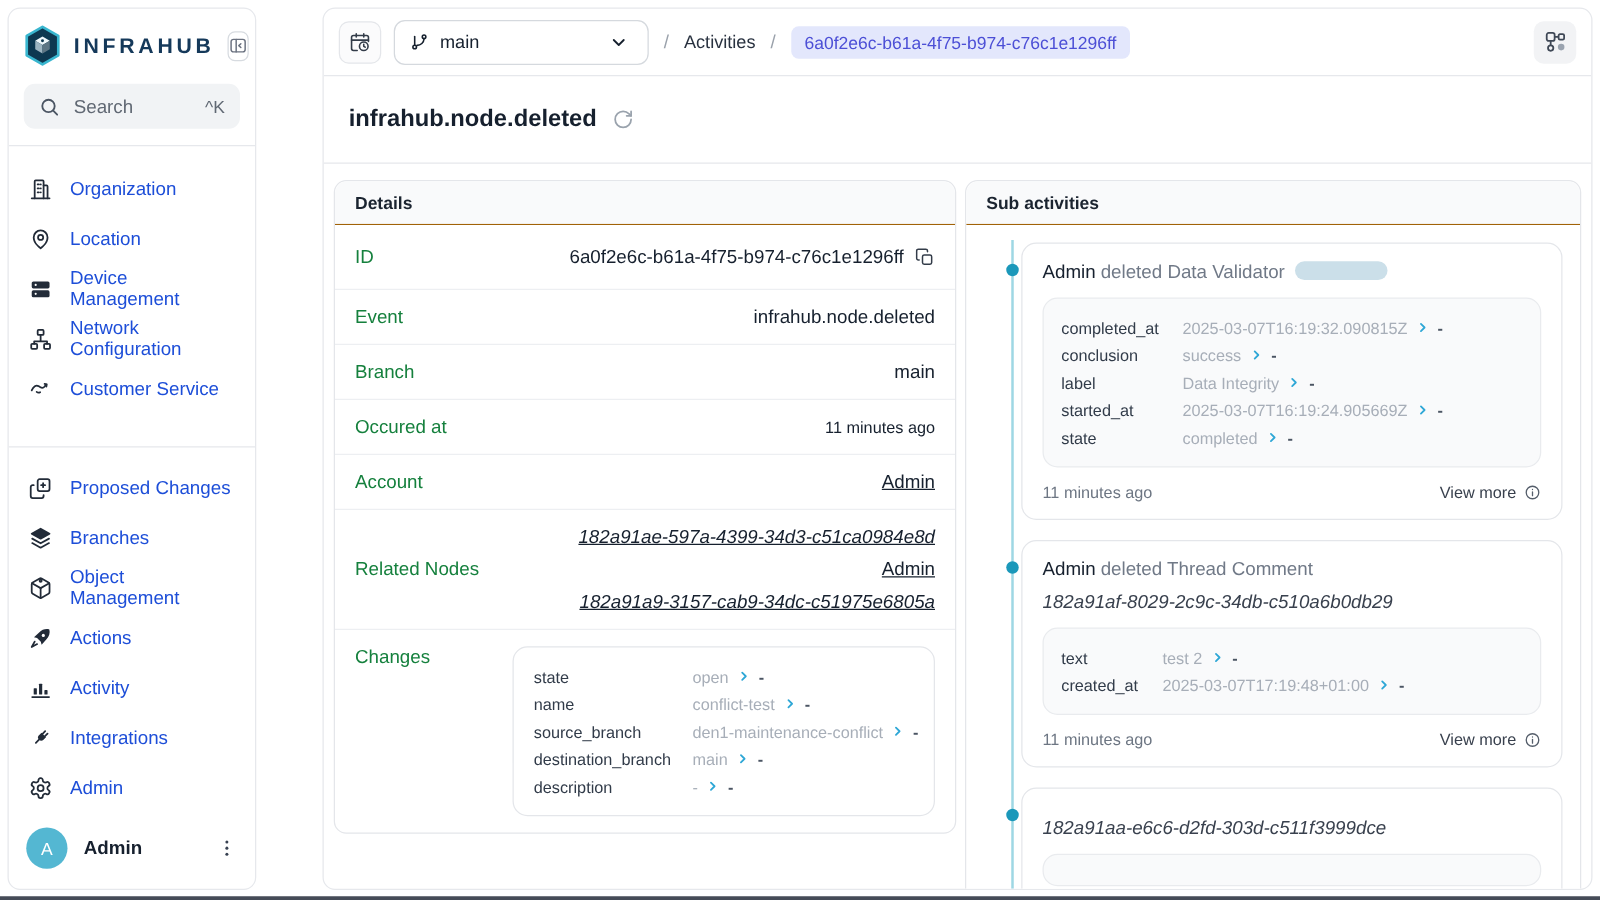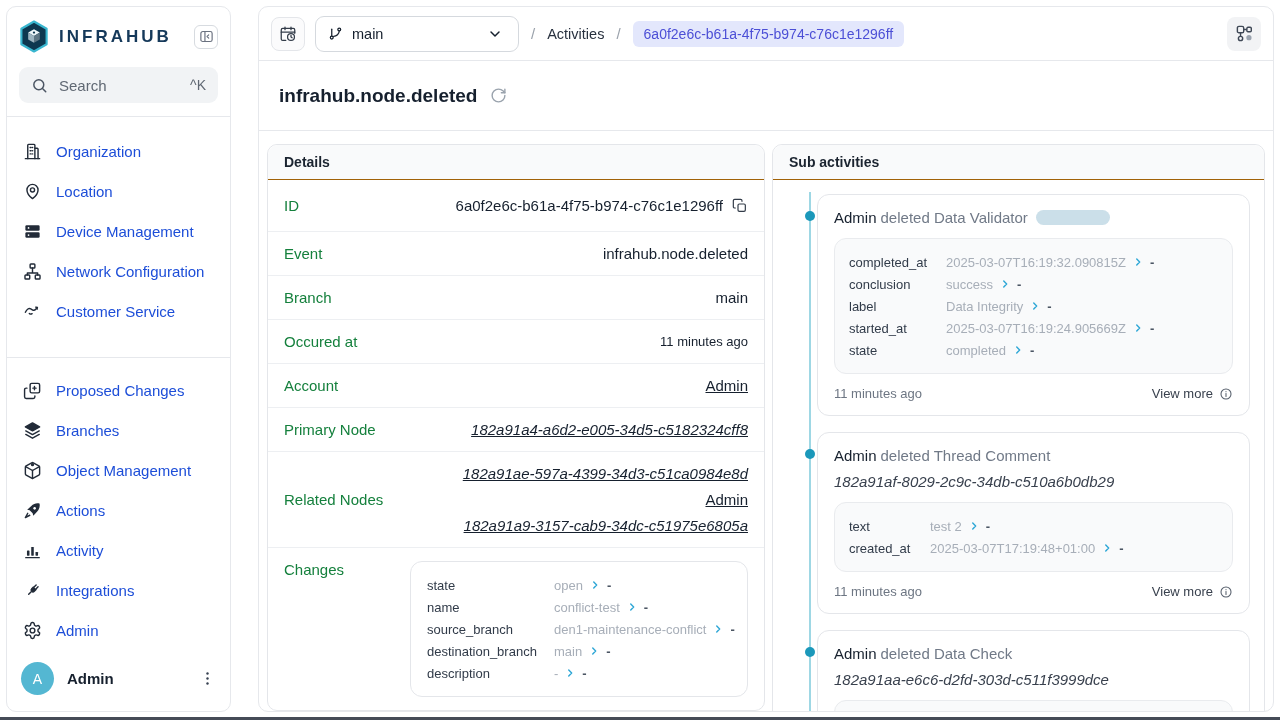--- a/index.html
+++ b/index.html
@@ -2,21 +2,21 @@
 <html><head>
 <meta charset="utf-8">
 <style>
   * { box-sizing: border-box; margin: 0; padding: 0; }
   html, body { width: 1280px; height: 720px; overflow: hidden; }
   body { background: #fff; font-family: "Liberation Sans", sans-serif; color: #1b2430; position: relative; }
   svg { display: block; }
   .window-edge { position: absolute; left: 0; right: 0; bottom: 0; height: 3px; background: #454b57; z-index: 60; }
 
   
-  .sidebar { position: absolute; left: 6px; top: 6px; bottom: 8px; width: 225px;
+  .sidebar { position: absolute; left: 6px; top: 6px; bottom: 8px; width: 199px;
     background: #fff; border: 1px solid #e6e8ec; border-radius: 10px;
     display: flex; flex-direction: column; overflow: hidden; }
   .logo-row { display: flex; align-items: center; gap: 10px; padding: 13px 12px 10px 12px; }
   .brand { font-size: 17px; font-weight: 800; letter-spacing: 3px; color: #15395a; }
   .collapse-btn { margin-left: auto; width: 24px; height: 24px; border: 1px solid #d7dbe0; border-radius: 6px;
     background: #fff; color: #6b7280; display: grid; place-items: center; cursor: pointer; }
   .search { margin: 4px 12px 0 12px; height: 38px; background: #f1f3f5; border-radius: 9px;
     display: flex; align-items: center; gap: 11px; padding: 0 12px; cursor: pointer; }
   .search-ph { font-size: 15px; color: #606873; }
   .search-kbd { margin-left: auto; font-size: 14px; color: #606873; }
@@ -366,24 +366,20 @@
         <div class="d-row">
           <span class="d-label">Occured at</span>
           <span class="d-value d-small">11 minutes ago</span>
         </div>
 
         <div class="d-row">
           <span class="d-label">Account</span>
           <a class="d-value d-link">Admin</a>
         </div>
 
-        <div class="d-row">
-          <span class="d-label">Primary Node</span>
-          <a class="d-value d-node-link">182a91a4-a6d2-e005-34d5-c5182324cff8</a>
-        </div>
 
         <div class="d-row">
           <span class="d-label">Related Nodes</span>
           <span class="d-col">
             <a class="d-node-link">182a91ae-597a-4399-34d3-c51ca0984e8d</a>
             <a class="d-link">Admin</a>
             <a class="d-node-link">182a91a9-3157-cab9-34dc-c51975e6805a</a>
           </span>
         </div>
 
@@ -527,23 +523,20 @@
                 <span>View more</span>
                 <svg width="14" height="14">
                     <use href="#i-info"></use>
                   </svg>
               </span>
             </div>
           </article>
 
           <article class="sa-card">
             <span class="tl-dot"></span>
-            <div class="sa-title">
-              <span class="sa-actor">Admin</span><span class="sa-action">deleted Data Check</span>
-            </div>
             <div class="sa-subtitle">182a91aa-e6c6-d2fd-303d-c511f3999dce</div>
             <div class="kv-box kvw-3">
               
               
               
               
             </div>
 
           </article>
 

